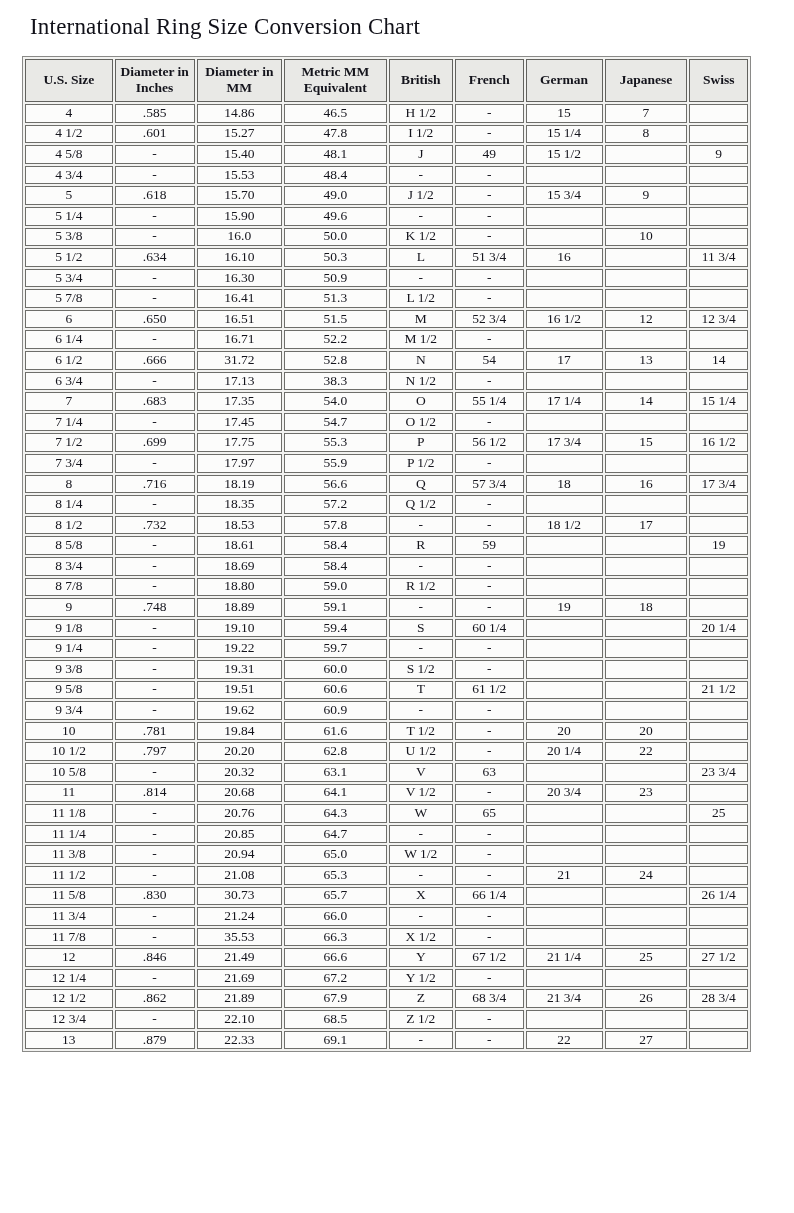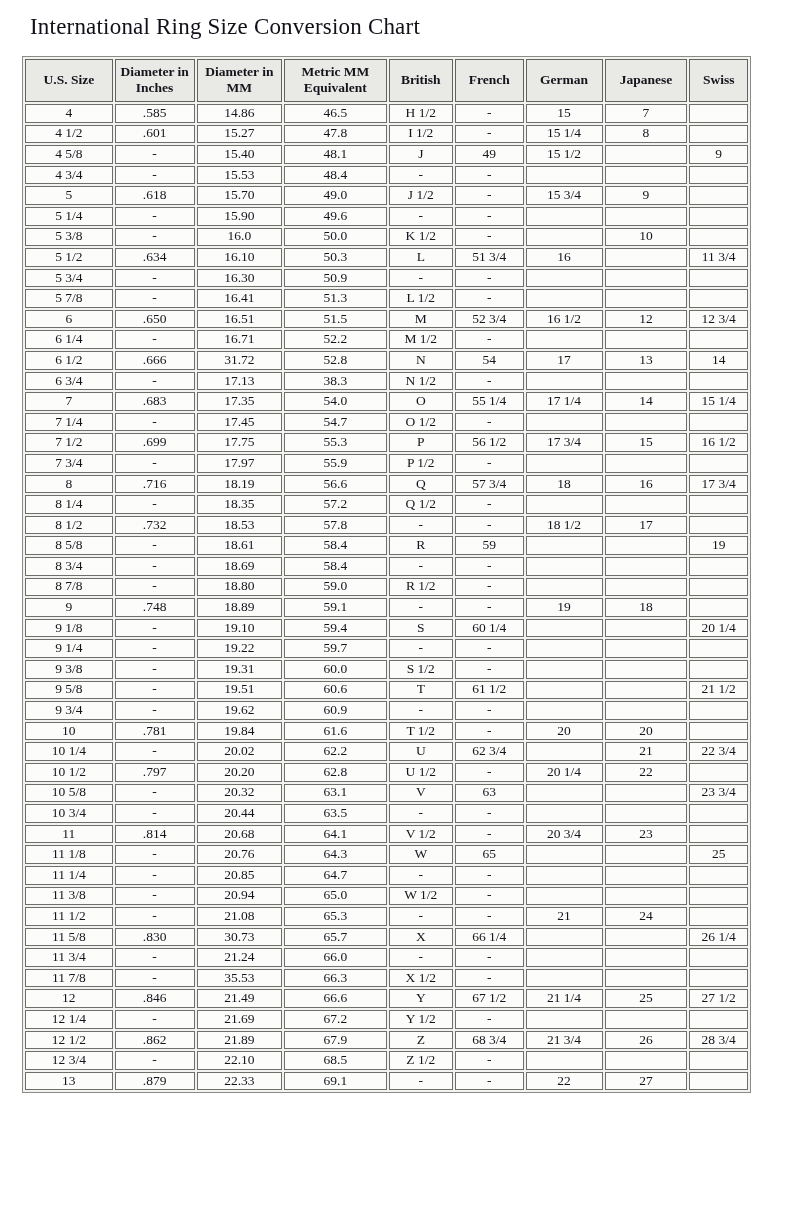--- a/index.html
+++ b/index.html
@@ -424,62 +424,40 @@
           <td>.781</td>
           <td>19.84</td>
           <td>61.6</td>
           <td>T 1/2</td>
           <td>-</td>
           <td>20</td>
           <td>20</td>
           <td></td>
         </tr>
         <tr>
-          <td>10 1/4</td>
-          <td>-</td>
-          <td>20.02</td>
-          <td>62.2</td>
-          <td>U</td>
-          <td>62 3/4</td>
-          <td></td>
-          <td>21</td>
-          <td>22 3/4</td>
-        </tr>
-        <tr>
           <td>10 1/2</td>
           <td>.797</td>
           <td>20.20</td>
           <td>62.8</td>
           <td>U 1/2</td>
           <td>-</td>
           <td>20 1/4</td>
           <td>22</td>
           <td></td>
         </tr>
         <tr>
           <td>10 5/8</td>
           <td>-</td>
           <td>20.32</td>
           <td>63.1</td>
           <td>V</td>
           <td>63</td>
           <td></td>
           <td></td>
           <td>23 3/4</td>
-        </tr>
-        <tr>
-          <td>10 3/4</td>
-          <td>-</td>
-          <td>20.44</td>
-          <td>63.5</td>
-          <td>-</td>
-          <td>-</td>
-          <td></td>
-          <td></td>
-          <td></td>
         </tr>
         <tr>
           <td>11</td>
           <td>.814</td>
           <td>20.68</td>
           <td>64.1</td>
           <td>V 1/2</td>
           <td>-</td>
           <td>20 3/4</td>
           <td>23</td>

